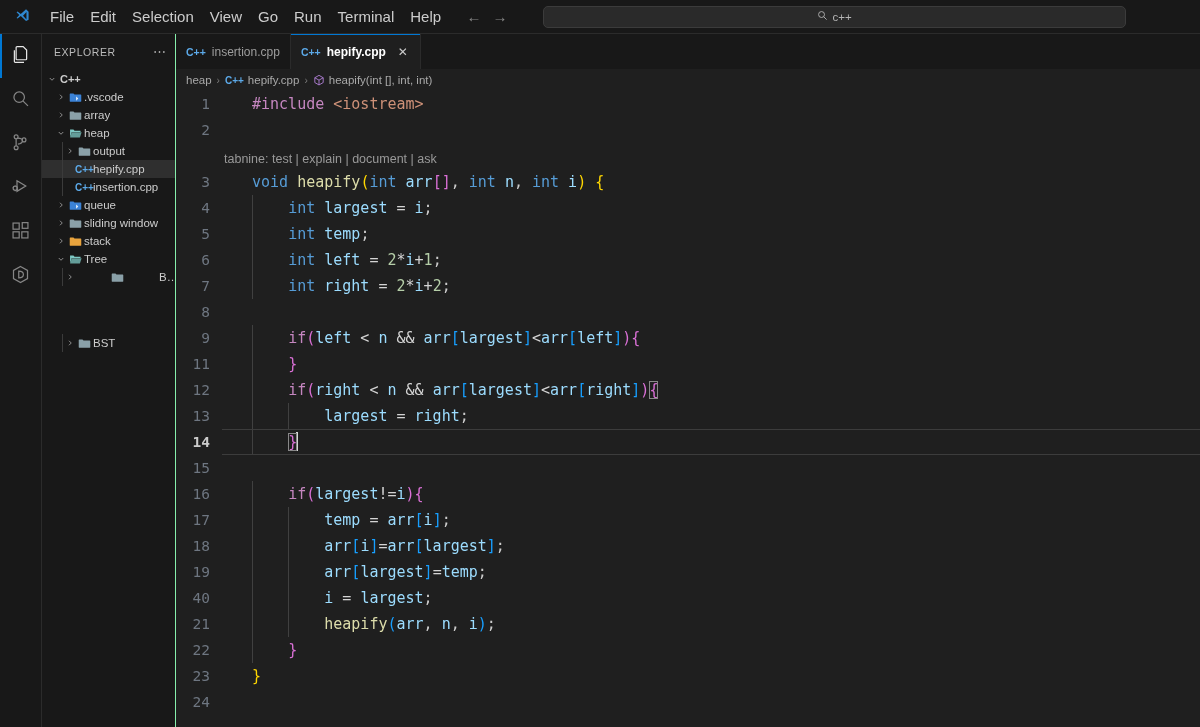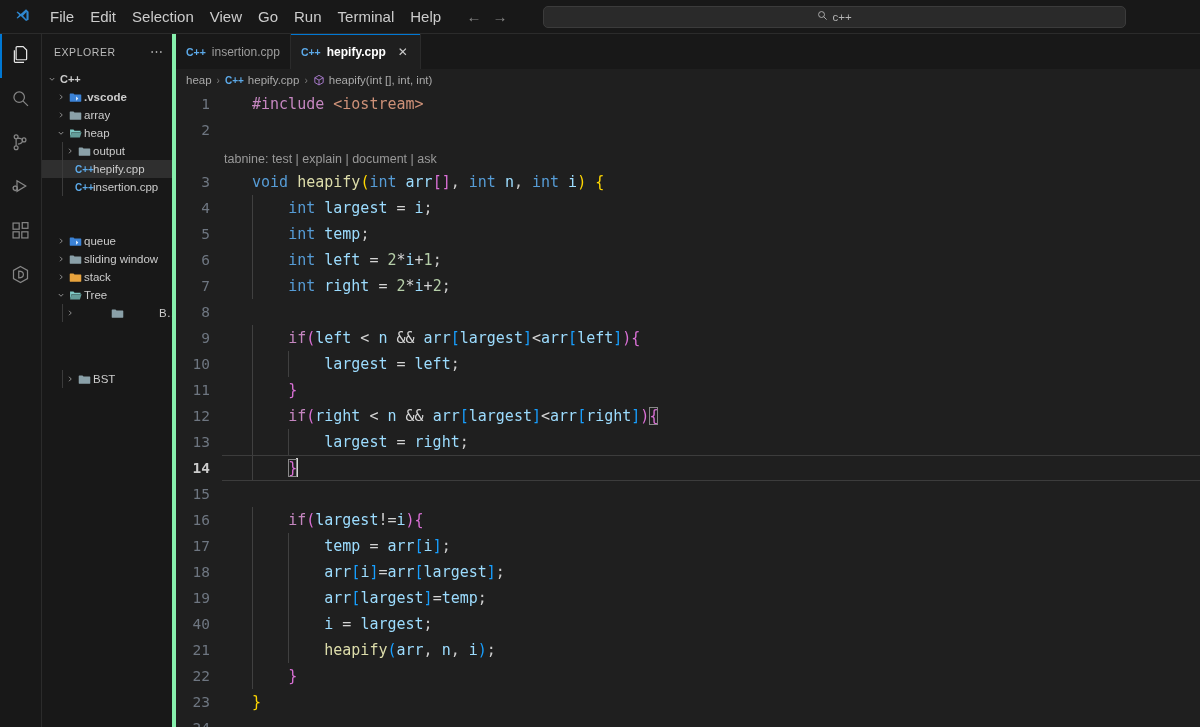--- a/index.html
+++ b/index.html
@@ -52,21 +52,21 @@
   }
   .act-item.active { color:#e7e7e7; }
   .act-item.active:before {
     content:""; position:absolute; left:0; top:0; bottom:0; width:2px; background:#0078d4;
   }
   .act-item svg { width:21px; height:21px; }
 
   
   .sidebar {
     width:134px; flex:0 0 134px; background:#181818;
-    display:flex; flex-direction:column; border-right:4px solid #86efac;
+    display:flex; flex-direction:column; border-right:1px solid #86efac;
   }
   .sidebar-header {
     height:35px; flex:0 0 35px; display:flex; align-items:center;
     justify-content:space-between; padding:0 4px 0 12px;
   }
   .sidebar-title { font-size:10.5px; letter-spacing:.55px; color:#bbbbbb; text-transform:uppercase; }
   .sidebar-actions { color:#cccccc; font-size:13px; padding:0 4px; letter-spacing:1px; }
   .tree { flex:1; overflow:hidden; padding-top:1px; }
   .row {
     height:18px; display:flex; align-items:center; font-size:11.5px;
@@ -258,21 +258,21 @@
       </div>
       <div class="tree" id="file-tree">
           <div class="row" style="padding-left: 4px;">
             <span class="chev">
               <svg viewBox="0 0 16 16" fill="none" stroke="#9b9b9b" stroke-width="1.8">
                 <path d="M3.5 6L8 10.5 12.5 6"></path>
               </svg>
             </span>
             <span class="row-label" style="font-weight: bold; font-size: 11px; margin-left: 2px;">C++</span>
           </div>
-          <div class="row" style="padding-left: 13px; font-weight: bold;">
+          <div class="row" style="padding-left: 13px;">
             <span class="chev">
               <svg viewBox="0 0 16 16" fill="none" stroke="#9b9b9b" stroke-width="1.8">
                 <path d="M6 3.5L10.5 8 6 12.5"></path>
               </svg>
             </span>
             <span class="ficon">
               <svg viewBox="0 0 16 16">
                 <path fill="#3b82d6" d="M1.5 3h4l1.3 1.4H14.5a.6.6 0 0 1 .6.6v7.5a.6.6 0 0 1-.6.6h-13a.6.6 0 0 1-.6-.6V3.6A.6.6 0 0 1 1.5 3z"></path>
                 <path fill="#e8f1fb" d="M8.8 6.7l2.6 2.6-2.6 2.6z"></path>
               </svg>
@@ -329,21 +329,21 @@
             <span class="row-label">hepify.cpp</span>
           </div>
           <div class="row" style="padding-left: 22px;">
             <div class="indent-guide" style="left: 20px;"></div>
             <span class="chev"></span>
             <span class="ficon">
               <span class="cpp-badge">C++</span>
             </span>
             <span class="row-label">insertion.cpp</span>
           </div>
-          <div class="row" style="padding-left: 13px; margin-top: 36px;">
+          <div class="row" style="padding-left: 13px;">
             <span class="chev">
               <svg viewBox="0 0 16 16" fill="none" stroke="#9b9b9b" stroke-width="1.8">
                 <path d="M6 3.5L10.5 8 6 12.5"></path>
               </svg>
             </span>
             <span class="ficon">
               <svg viewBox="0 0 16 16">
                 <path fill="#3b82d6" d="M1.5 3h4l1.3 1.4H14.5a.6.6 0 0 1 .6.6v7.5a.6.6 0 0 1-.6.6h-13a.6.6 0 0 1-.6-.6V3.6A.6.6 0 0 1 1.5 3z"></path>
                 <path fill="#e8f1fb" d="M8.8 6.7l2.6 2.6-2.6 2.6z"></path>
               </svg>
@@ -493,24 +493,20 @@
             </div>
             <div class="ln-row">
               <div class="gutter">8</div>
               <div class="line-content"></div>
             </div>
             <div class="ln-row">
               <div class="gutter">9</div>
               <div class="line-content"><span class="ig" style="left: 2px;"></span><span class="pun">    </span><span class="ctl">if</span><span class="b2">(</span><span class="var">left</span><span class="op"> &lt; </span><span class="var">n</span><span class="op"> &amp;&amp; </span><span class="var">arr</span><span class="b3">[</span><span class="var">largest</span><span class="b3">]</span><span class="op">&lt;</span><span class="var">arr</span><span class="b3">[</span><span class="var">left</span><span class="b3">]</span><span class="b2">)</span><span class="b2">{</span></div>
             </div>
             <div class="ln-row">
-              <div class="gutter">10</div>
-              <div class="line-content"><span class="ig" style="left: 2px;"></span><span class="ig" style="left: 38.08px;"></span><span class="pun">        </span><span class="var">largest</span><span class="op"> = </span><span class="var">left</span><span class="pun">;</span></div>
-            </div>
-            <div class="ln-row">
               <div class="gutter">11</div>
               <div class="line-content"><span class="ig" style="left: 2px;"></span><span class="pun">    </span><span class="b2">}</span></div>
             </div>
             <div class="ln-row">
               <div class="gutter">12</div>
               <div class="line-content"><span class="ig" style="left: 2px;"></span><span class="pun">    </span><span class="ctl">if</span><span class="b2">(</span><span class="var">right</span><span class="op"> &lt; </span><span class="var">n</span><span class="op"> &amp;&amp; </span><span class="var">arr</span><span class="b3">[</span><span class="var">largest</span><span class="b3">]</span><span class="op">&lt;</span><span class="var">arr</span><span class="b3">[</span><span class="var">right</span><span class="b3">]</span><span class="b2">)</span><span class="b2 bracket-match">{</span></div>
             </div>
             <div class="ln-row">
               <div class="gutter">13</div>
               <div class="line-content"><span class="ig" style="left: 2px;"></span><span class="ig" style="left: 38.08px;"></span><span class="pun">        </span><span class="var">largest</span><span class="op"> = </span><span class="var">right</span><span class="pun">;</span></div>

